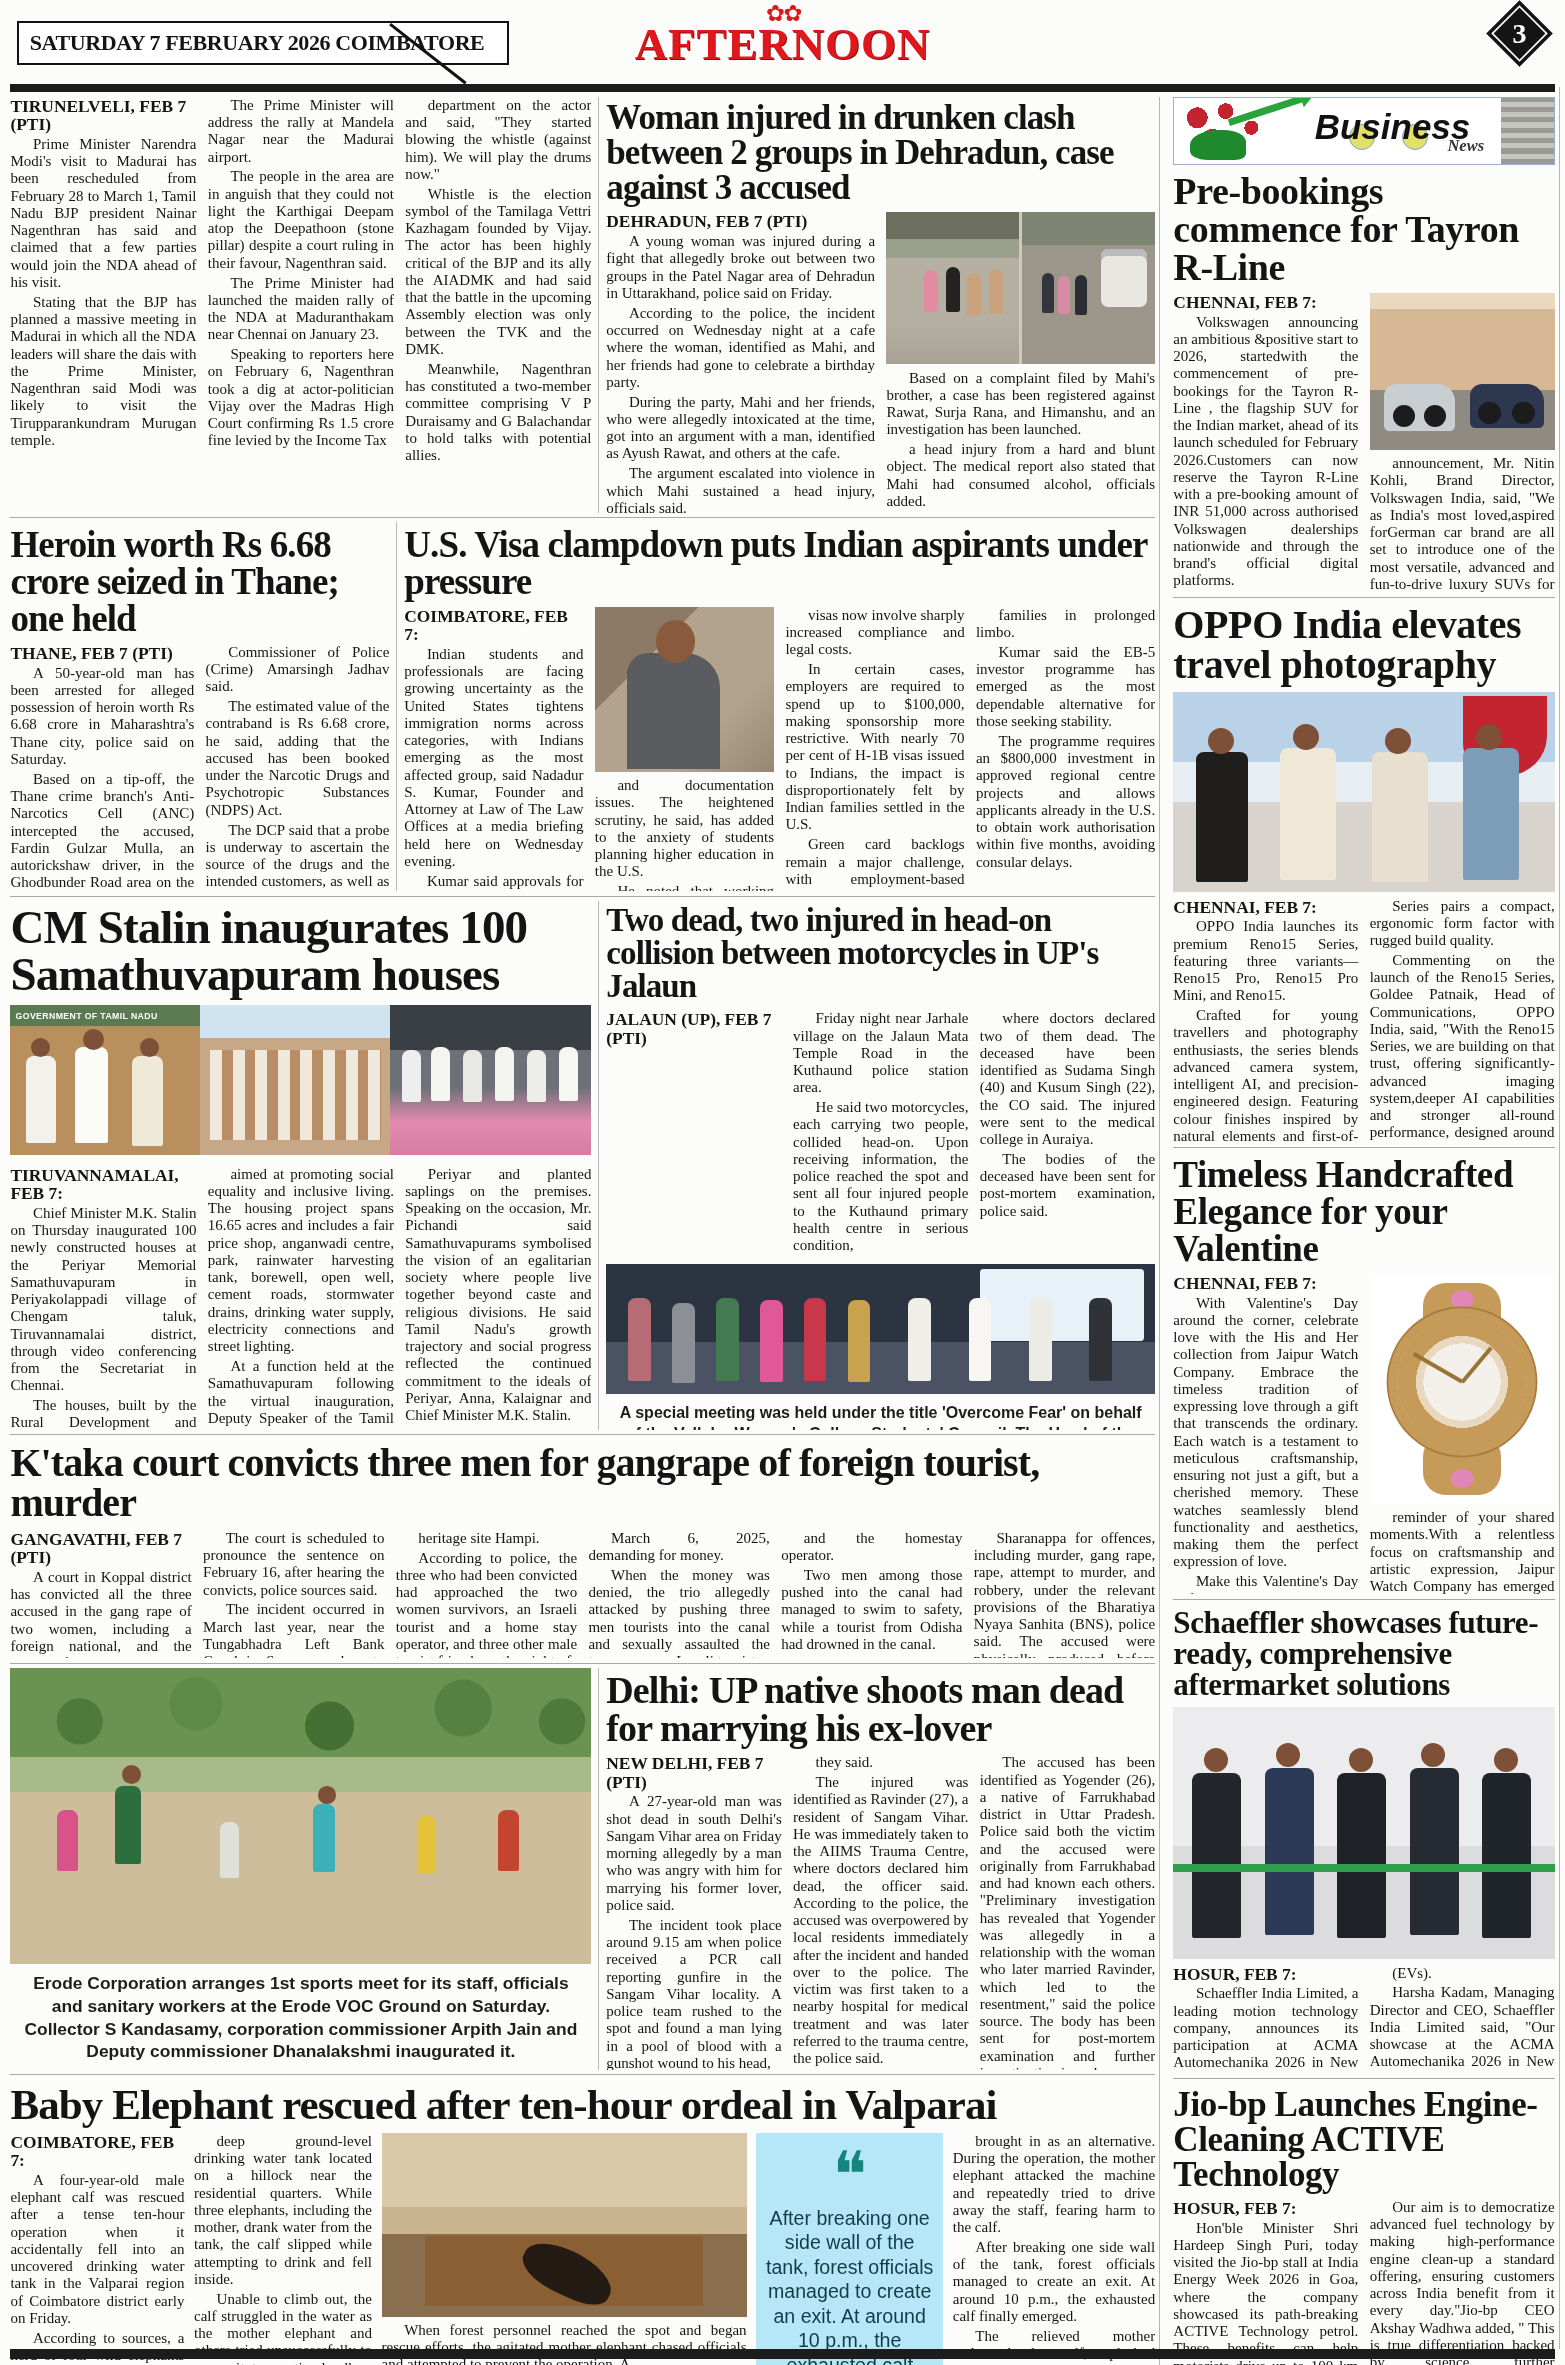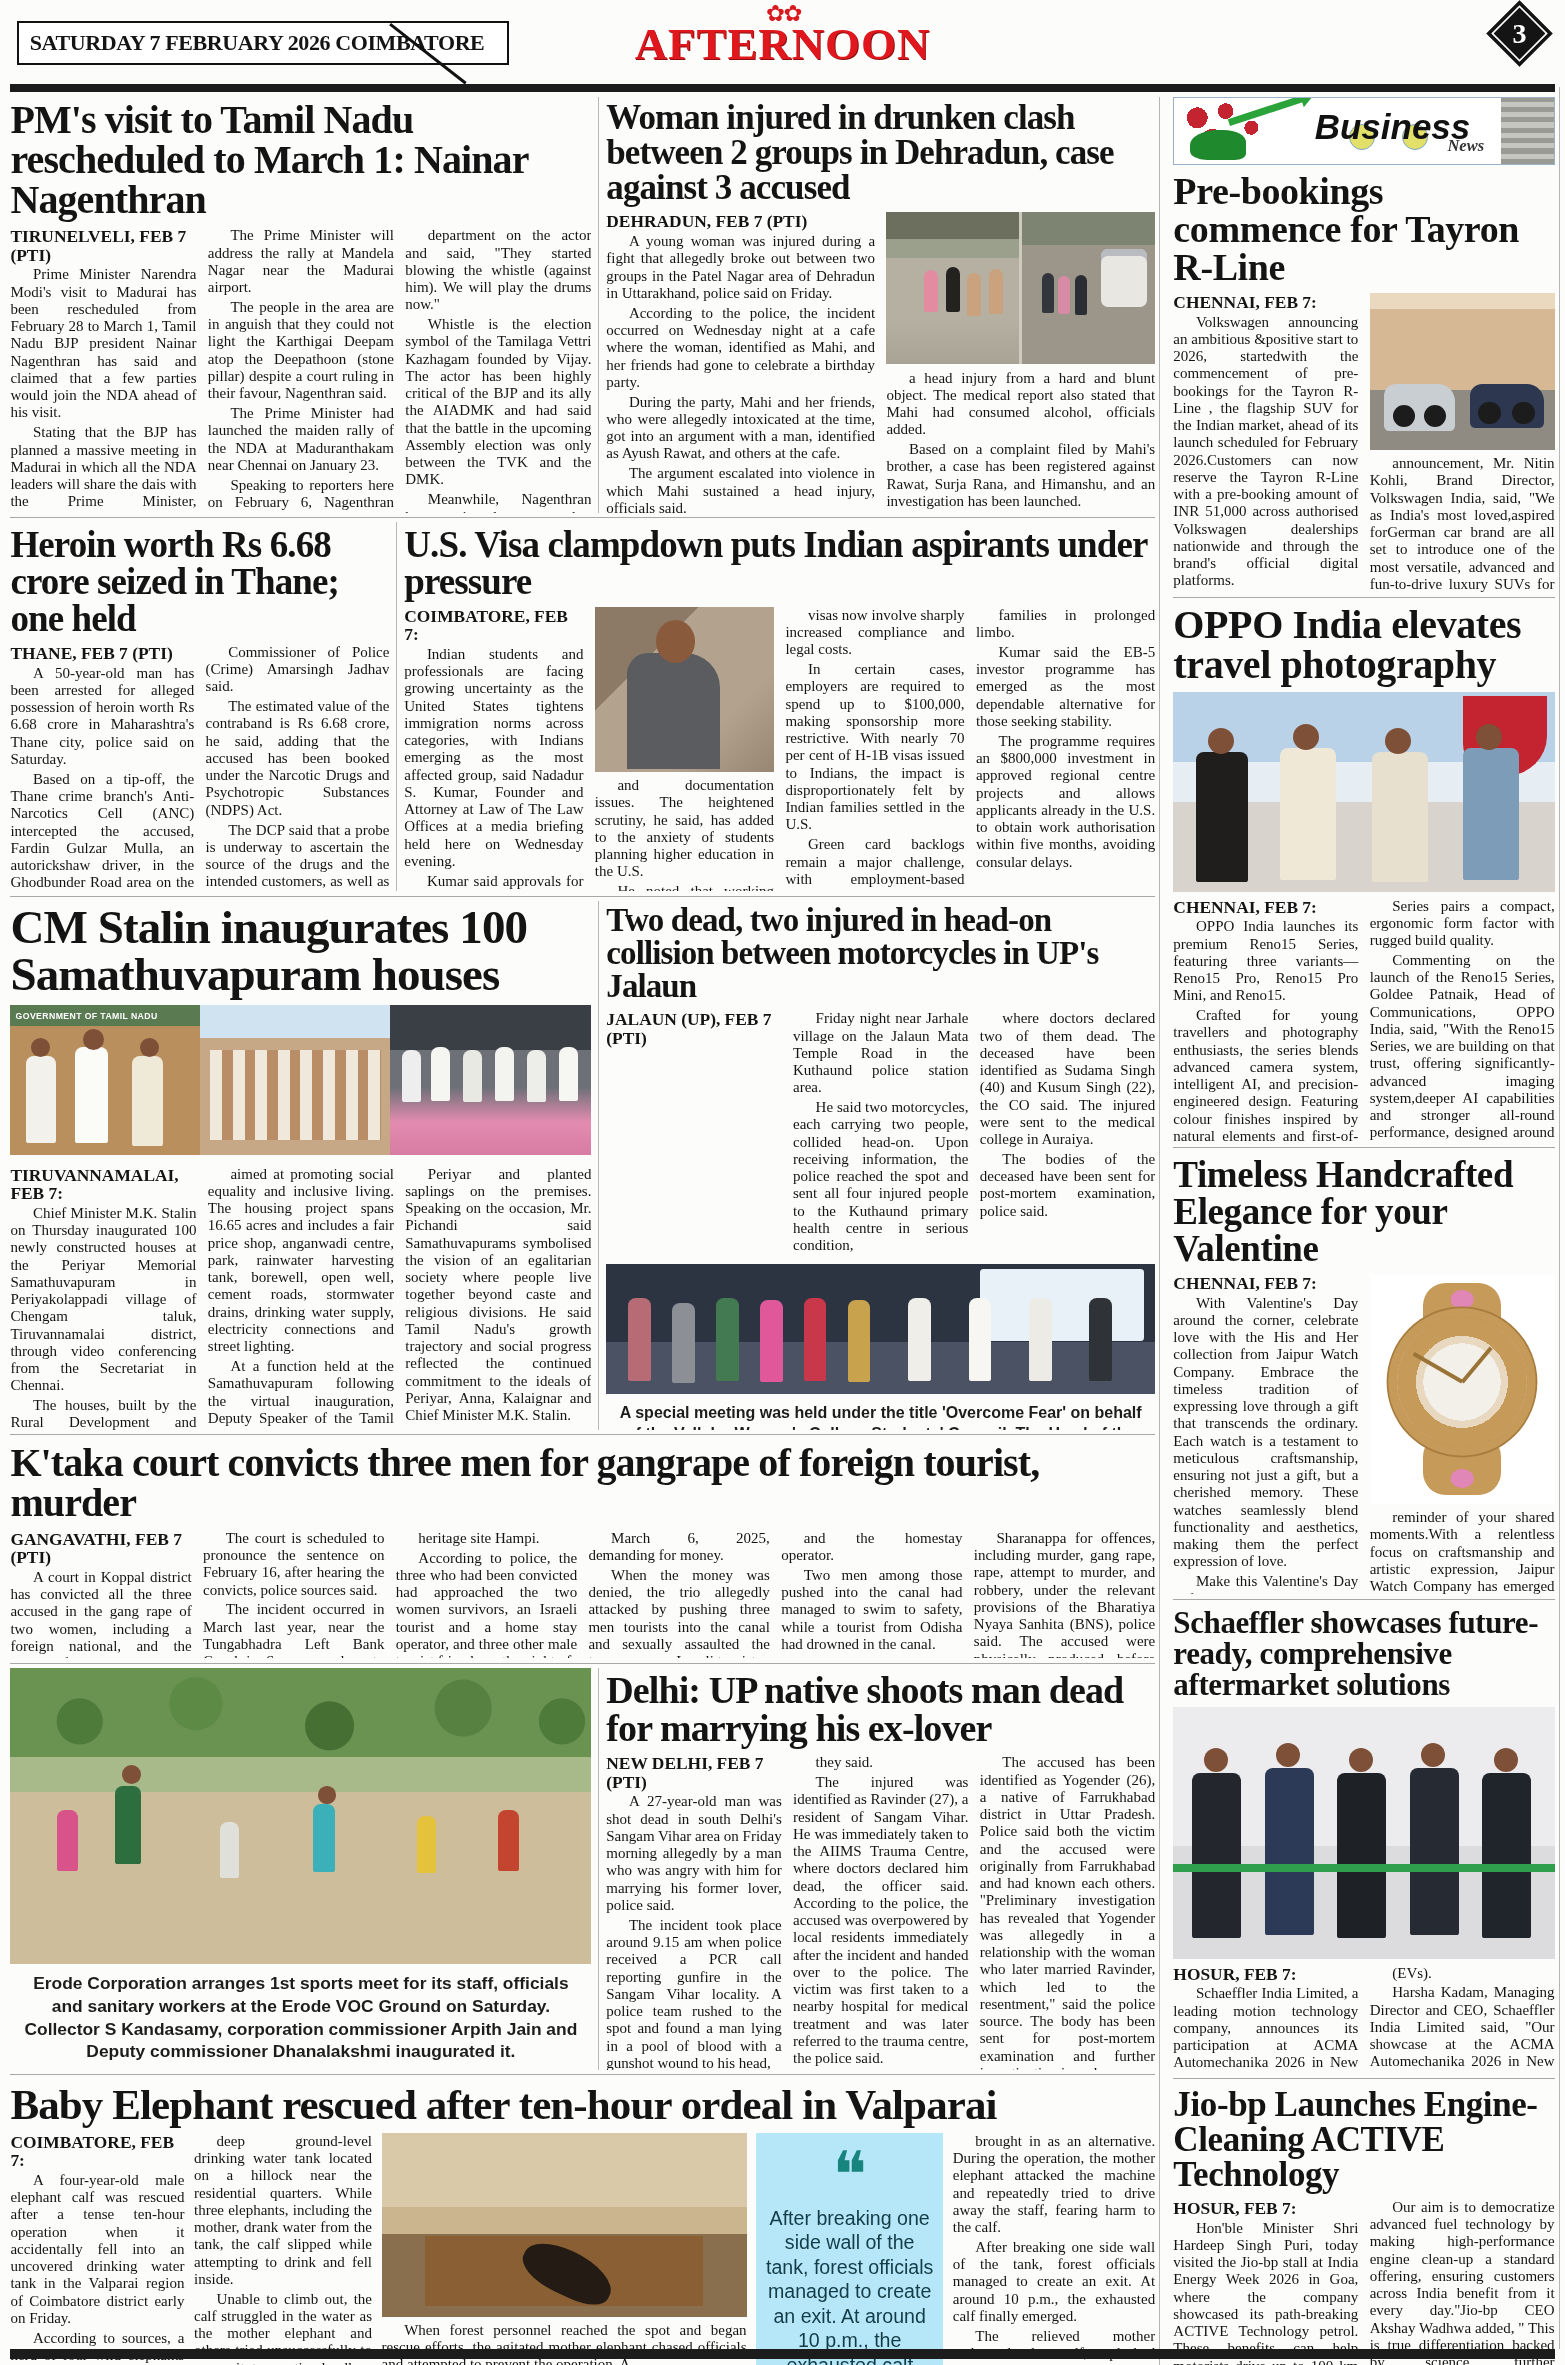--- a/index.html
+++ b/index.html
@@ -142,21 +142,20 @@
   </div>
   <div class="topbar"></div>
   <div class="rightedge"></div>
 
   <div class="main">
 
     <div class="leftzone">
 
       <div class="row" style="height:416px">
         <article class="art" style="width:581px">
-          <h2 style="font-size:40px">PM's visit to Tamil Nadu rescheduled to March 1: Nainar Nagenthran</h2>
           <div class="cols">
             <div class="col">
               <div class="dateline">TIRUNELVELI, FEB 7 (PTI)</div>
               <div>
                   <p>Prime Minister Narendra Modi's visit to Madurai has been rescheduled from February 28 to March 1, Tamil Nadu BJP president Nainar Nagenthran has said and claimed that a few parties would join the NDA ahead of his visit.</p>
                   <p>Stating that the BJP has planned a massive meeting in Madurai in which all the NDA leaders will share the dais with the Prime Minister, Nagenthran said Modi was likely to visit the Tirupparankundram Murugan temple.</p>
                 </div>
             </div>
             <div class="col">
                 <div>
@@ -195,22 +194,22 @@
                   <i class="van"></i>
                 <i class="fig" style="left:14%;top:38%;width:14px;height:42px;background:#e38ba0"></i>
                 <i class="fig" style="left:22%;top:36%;width:14px;height:45px;background:#23221f"></i>
                 <i class="fig" style="left:30%;top:40%;width:14px;height:43px;background:#caa27e"></i>
                 <i class="fig" style="left:38%;top:37%;width:14px;height:45px;background:#caa27e"></i>
                 <i class="fig" style="left:58%;top:40%;width:12px;height:40px;background:#32363c"></i>
                 <i class="fig" style="left:64%;top:42%;width:12px;height:38px;background:#d88ba4"></i>
                 <i class="fig" style="left:70%;top:41%;width:12px;height:40px;background:#2a2d33"></i>
               </div>
               <div>
+                  <p>Based on a complaint filed by Mahi's brother, a case has been registered against Rawat, Surja Rana, and Himanshu, and an investigation has been launched.</p>
                   <p>a head injury from a hard and blunt object. The medical report also stated that Mahi had consumed alcohol, officials added.</p>
-                  <p>Based on a complaint filed by Mahi's brother, a case has been registered against Rawat, Surja Rana, and Himanshu, and an investigation has been launched.</p>
                 </div>
             </div>
           </div>
         </article>
       </div>
       <div class="hrule"></div>
 
       <div class="row" style="height:369px">
         <article class="art" style="width:379px">
           <h2 style="font-size:37px">Heroin worth Rs 6.68 crore seized in Thane; one held</h2>

